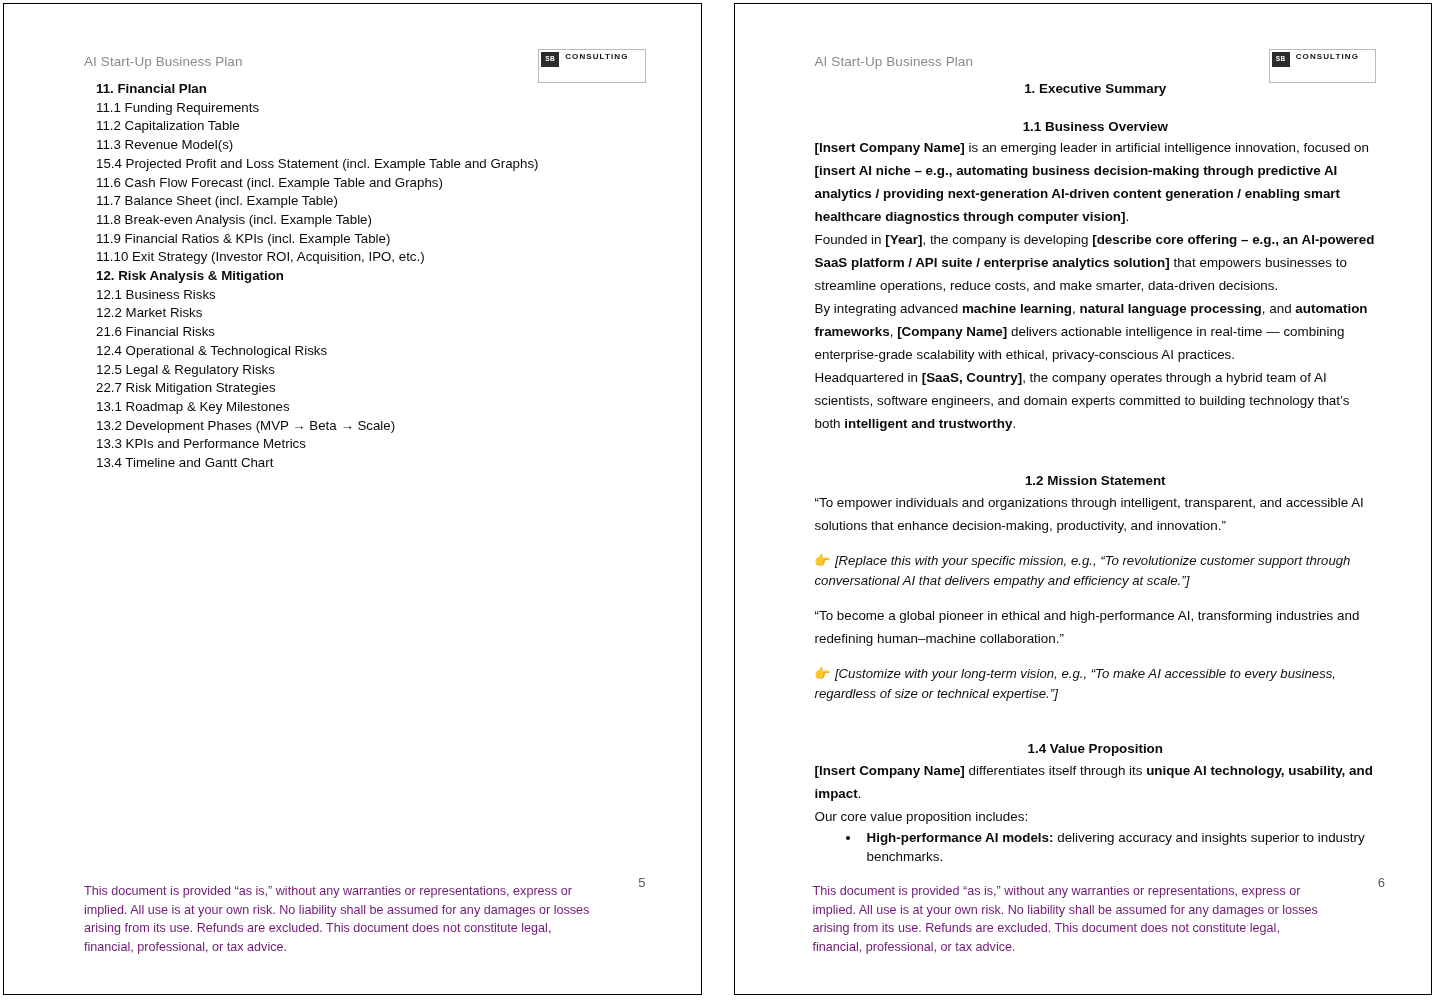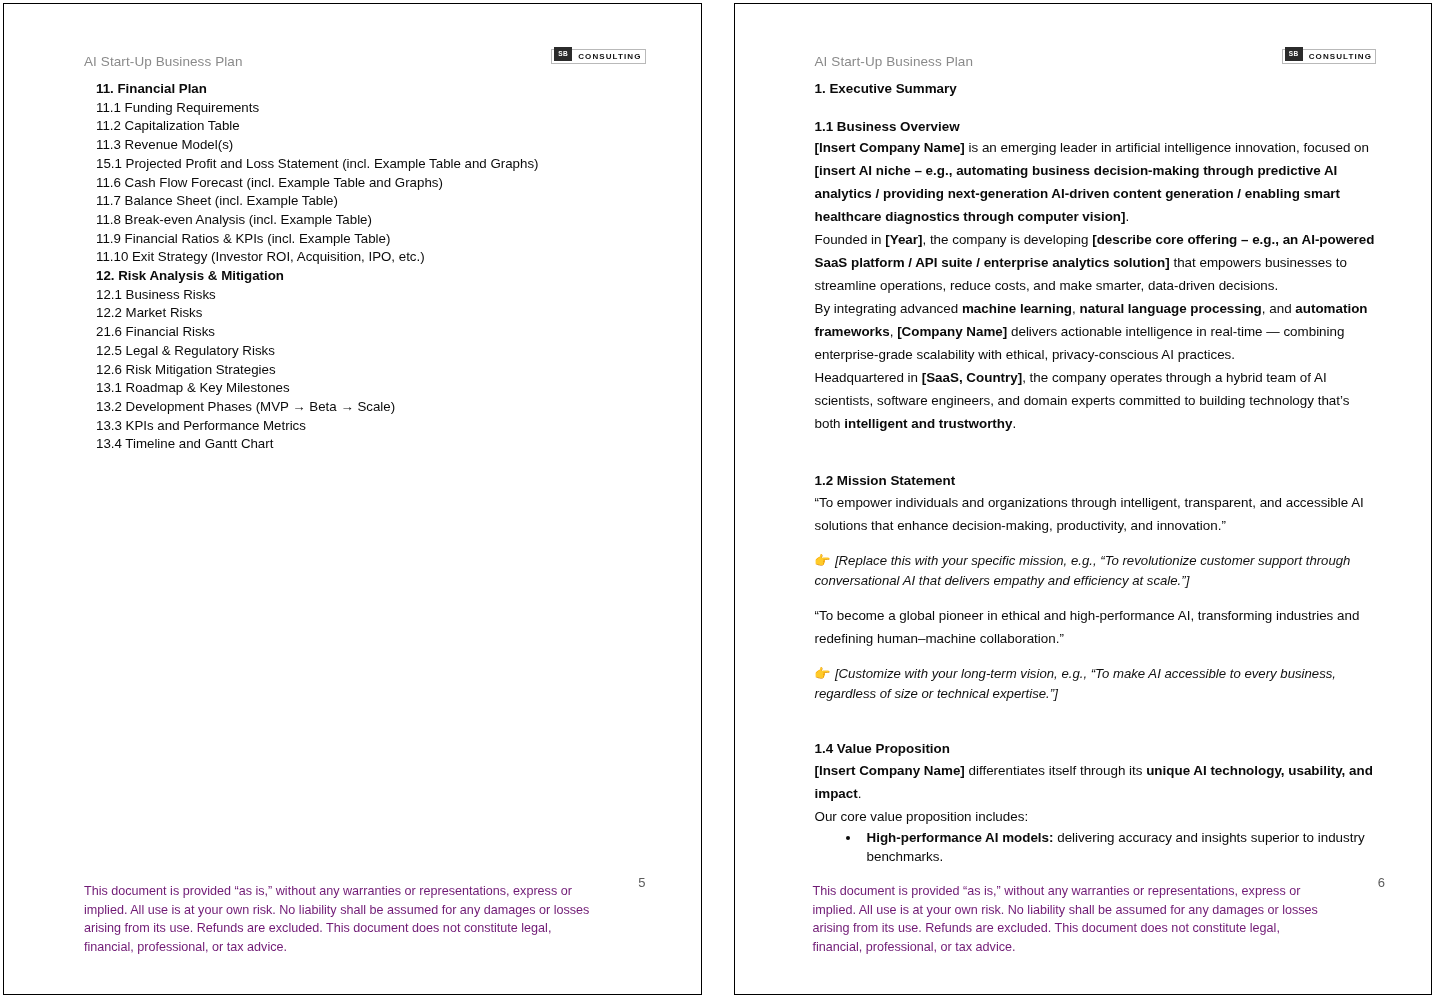--- a/index.html
+++ b/index.html
@@ -41,25 +41,25 @@
     letter-spacing: .1px;
     position: absolute;
     left: 0;
     top: 10px;
   }
   .logo {
     position: absolute;
     right: 0;
     top: 5px;
     display: inline-flex;
-    align-items: flex-end;
+    align-items: flex-start;
     border: 1.5px solid #b9b9b9;
     background: #ffffff;
-    padding: 2px 3px 2px 2px;
-    height: 15px;
+    padding: 2px 16px 2px 2px;
+    height: 34px;
   }
   .logo-mark {
     background: #2b2b2b;
     color: #ffffff;
     font-size: 6.5px;
     font-weight: 700;
     letter-spacing: .4px;
     line-height: 1;
     padding: 4px 4px;
     display: inline-block;
@@ -78,20 +78,21 @@
     line-height: 18.7px;
     color: #0b0b0b;
   }
   .toc-line { white-space: nowrap; margin-left: 12px; }
   .toc-line.h { font-weight: 700; }
 
   .sec-head {
     font-weight: 700;
     font-size: 13.4px;
     line-height: 18.7px;
+    text-align: center;
   }
   .para {
     font-size: 13.4px;
     line-height: 23px;
     text-align: left;
   }
   .para b { font-weight: 700; }
   .gap-lg { height: 19px; }
   .gap-md { height: 14px; }
   .gap-xl { height: 37px; }
@@ -154,32 +155,33 @@
         <span class="logo-mark">SB</span>
         <span class="logo-word">CONSULTING</span>
       </div>
     </div>
 
     <div class="content" id="toc">
         <div class="toc-line h">11. Financial Plan</div>
         <div class="toc-line">11.1 Funding Requirements</div>
         <div class="toc-line">11.2 Capitalization Table</div>
         <div class="toc-line">11.3 Revenue Model(s)</div>
-        <div class="toc-line">15.1 Projected Profit and Loss Statement (incl. Example Table and Graphs)</div>
+        <div class="toc-line">15.4 Projected Profit and Loss Statement (incl. Example Table and Graphs)</div>
         <div class="toc-line">11.6 Cash Flow Forecast (incl. Example Table and Graphs)</div>
         <div class="toc-line">11.7 Balance Sheet (incl. Example Table)</div>
         <div class="toc-line">11.8 Break-even Analysis (incl. Example Table)</div>
         <div class="toc-line">11.9 Financial Ratios &amp; KPIs (incl. Example Table)</div>
         <div class="toc-line">11.10 Exit Strategy (Investor ROI, Acquisition, IPO, etc.)</div>
         <div class="toc-line h">12. Risk Analysis &amp; Mitigation</div>
         <div class="toc-line">12.1 Business Risks</div>
         <div class="toc-line">12.2 Market Risks</div>
         <div class="toc-line">21.6 Financial Risks</div>
+        <div class="toc-line">12.4 Operational &amp; Technological Risks</div>
         <div class="toc-line">12.5 Legal &amp; Regulatory Risks</div>
-        <div class="toc-line">12.6 Risk Mitigation Strategies</div>
+        <div class="toc-line">22.7 Risk Mitigation Strategies</div>
         <div class="toc-line">13.1 Roadmap &amp; Key Milestones</div>
         <div class="toc-line">13.2 Development Phases (MVP → Beta → Scale)</div>
         <div class="toc-line">13.3 KPIs and Performance Metrics</div>
         <div class="toc-line">13.4 Timeline and Gantt Chart</div>
       </div>
 
     <div class="page-number">5</div>
     <div class="disclaimer">This document is provided “as is,” without any warranties or representations, express or implied. All use is at your own risk. No liability shall be assumed for any damages or losses arising from its use. Refunds are excluded. This document does not constitute legal, financial, professional, or tax advice.</div>
   </div>
 

